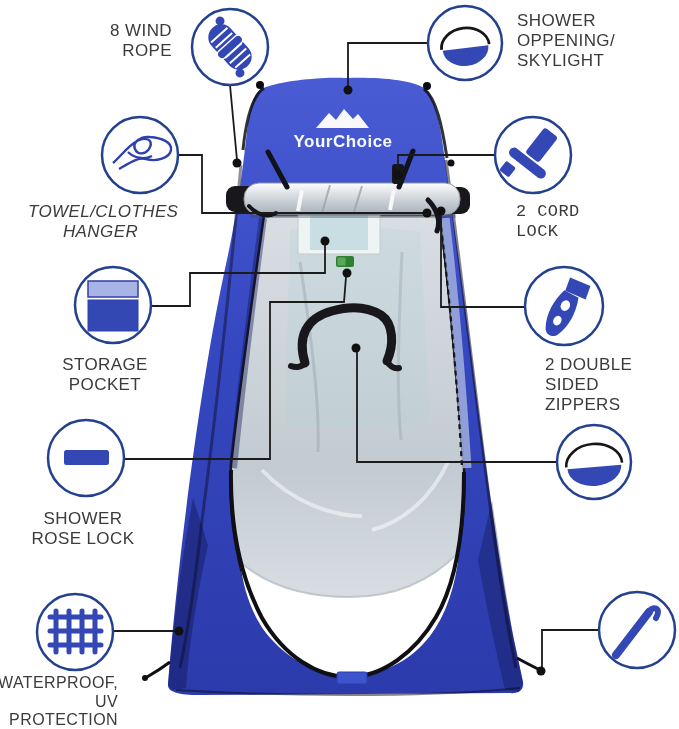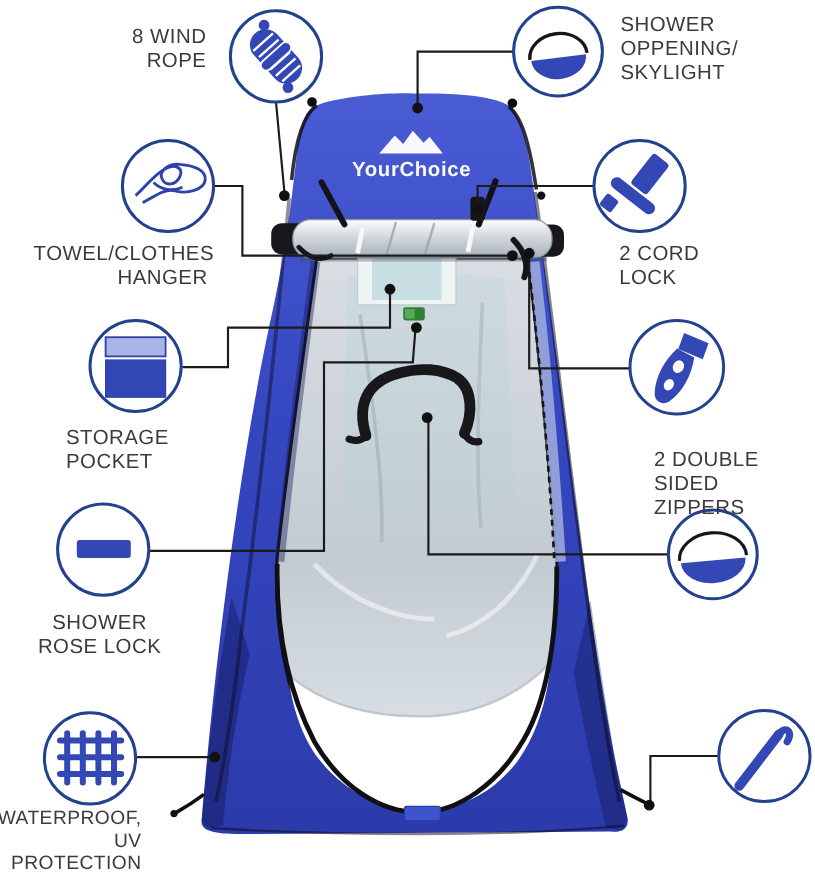--- a/index.html
+++ b/index.html
@@ -3,24 +3,24 @@
 <meta charset="utf-8">
 <style>
   html,body{margin:0;padding:0;background:#fff;}
   .stage{position:relative;width:679px;height:729px;background:#ffffff;overflow:hidden;
          font-family:"Liberation Sans",sans-serif;}
   .art{position:absolute;left:0;top:0;}
   .label{position:absolute;font-size:17px;line-height:20px;color:#3b3b3b;
          letter-spacing:.4px;white-space:pre-line;}
   .l-wind{right:507px;top:21px;text-align:right;}
   .l-sky{left:517px;top:11px;}
-  .l-hanger{left:28px;top:202px;width:145px;text-align:right;}
-  .l-cord{left:516px;top:202px;}
-  .l-storage{left:55px;top:355px;width:120px;text-align:left;}
-  .l-zip{left:545px;top:355px;margin-top:18px;}
+  .l-hanger{left:28px;top:202px;width:145px;text-align:center;font-style:italic;}
+  .l-cord{left:516px;top:202px;font-family:Liberation Mono, monospace;}
+  .l-storage{left:45px;top:355px;width:120px;text-align:center;}
+  .l-zip{left:545px;top:355px;}
   .l-rose{left:22px;top:509px;width:122px;text-align:center;}
   .l-win{left:574px;top:509px;}
   .l-fabric{right:561px;top:674px;text-align:right;font-size:16px;line-height:18.5px;}
   .l-stakes{left:601px;top:677px;}
 </style>
 </head>
 <body>
 
 <div class="stage">
 

